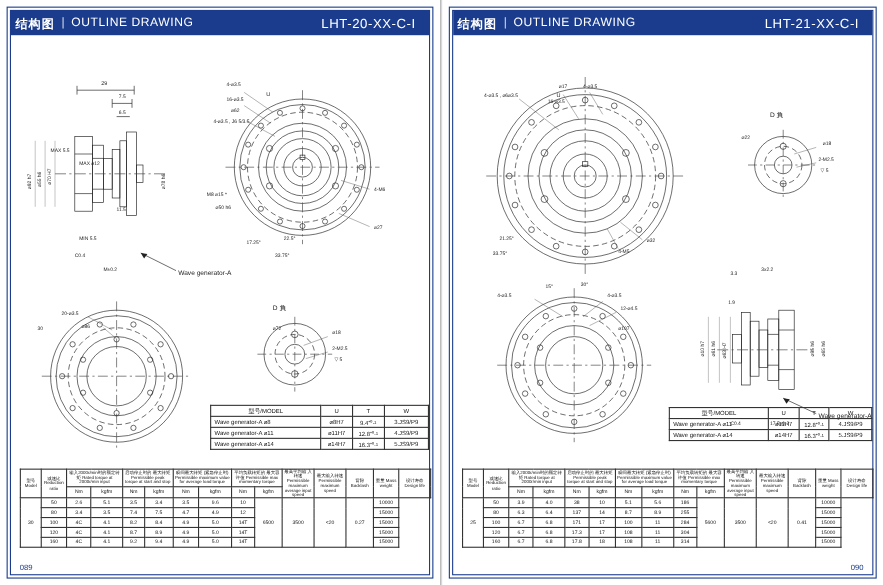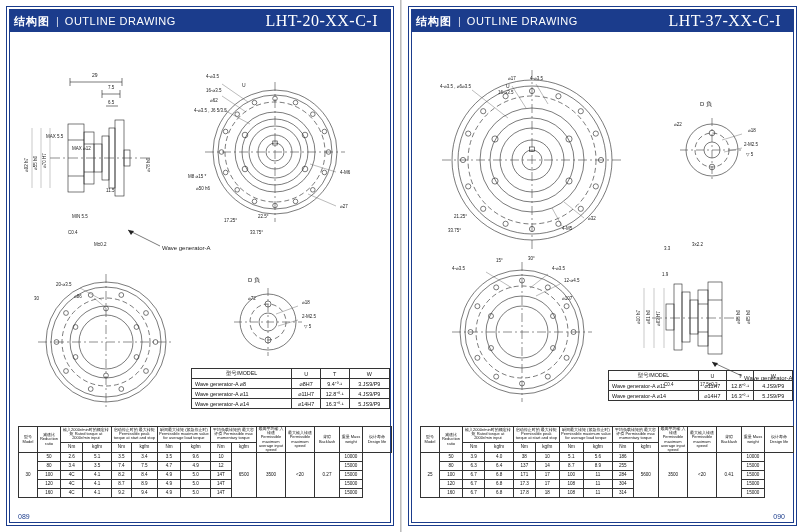--- a/index.html
+++ b/index.html
@@ -29,21 +29,21 @@
   
   .hdr{
     position:absolute;left:0;top:0;right:0;height:22px;
     background:#1b3c8c;color:#ffffff;
     display:flex;align-items:center;
     font-size:11px;
   }
   .hdr .cn{padding-left:4px;font-weight:bold;letter-spacing:1px;}
   .hdr .sep{padding:0 6px;opacity:.8;}
   .hdr .en{letter-spacing:.5px;}
-  .hdr .model{margin-left:auto;padding-right:12px;font-size:16px;letter-spacing:.5px;font-family:Liberation Serif, serif;}
+  .hdr .model{margin-left:auto;padding-right:12px;font-size:12px;letter-spacing:.5px;}
 
   
   .canvas{position:absolute;left:0;top:22px;right:0;bottom:0;}
   .canvas svg{display:block;}
 
   .footer-pg{
     position:absolute;left:8px;bottom:2px;font-size:7px;color:#1b3c8c;
   }
   .footer-pg.r{left:auto;right:8px;}
 
@@ -375,21 +375,21 @@
 </div>
 
 <div class="sheet right">
   <div class="inner">
     <div class="inner2">
 
       <div class="hdr">
         <span class="cn">结构图</span>
         <span class="sep">|</span>
         <span class="en">OUTLINE DRAWING</span>
-        <span class="model">LHT-37-XX-C-I</span>
+        <span class="model">LHT-21-XX-C-I</span>
       </div>
 
       <div class="canvas">
         <svg width="389" height="488" viewBox="0 0 389 488">
           <g stroke="#222" fill="none" stroke-width="0.6">
 
             <g transform="translate(120,128)">
               <circle r="80"></circle>
                 <circle r="74"></circle>
                 <circle r="64" stroke-dasharray="5,3"></circle>

